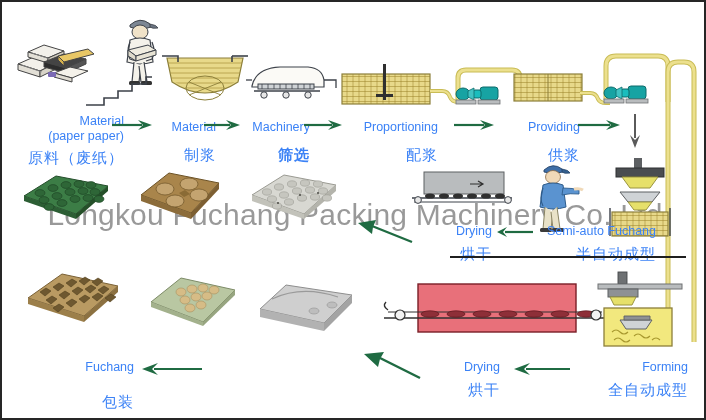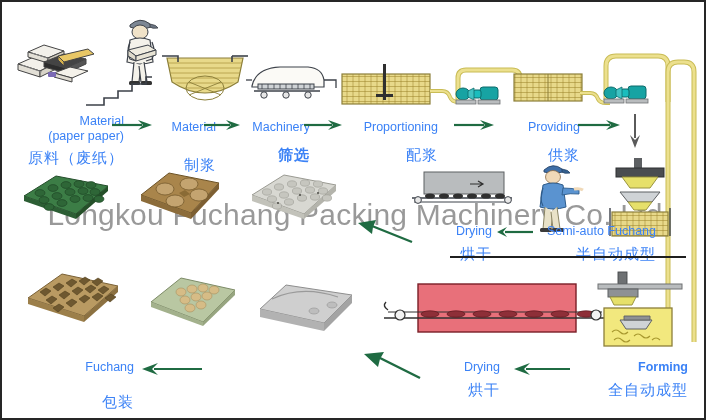--- a/index.html
+++ b/index.html
@@ -205,21 +205,21 @@
   </div>
 
   <div class="lbl" style="left:12px;top:112px;width:110px;">
     <div class="en">Material</div>
     <div class="en">(paper paper)</div>
     <div class="cn" style="margin-top:6px;">原料（废纸）</div>
   </div>
 
   <div class="lbl" style="left:148px;top:118px;width:66px;">
     <div class="en">Material</div>
-    <div class="cn" style="margin-top:22px;">制浆</div>
+    <div class="cn" style="margin-top:12px;">制浆</div>
   </div>
 
   <div class="lbl" style="left:232px;top:118px;width:76px;">
     <div class="en">Machinery</div>
     <div class="cn" style="margin-top:12px;font-weight:bold;">筛选</div>
   </div>
 
   <div class="lbl" style="left:502px;top:118px;width:76px;">
     <div class="en">Providing</div>
     <div class="cn" style="margin-top:12px;">供浆</div>
@@ -512,21 +512,21 @@
 
   <div class="lbl" style="left:56px;top:358px;width:76px;">
     <div class="en">Fuchang</div>
     <div class="cn" style="margin-top:19px;">包装</div>
   </div>
   <div class="lbl" style="left:428px;top:358px;width:70px;">
     <div class="en">Drying</div>
     <div class="cn" style="margin-top:7px;">烘干</div>
   </div>
   <div class="lbl" style="left:582px;top:358px;width:104px;">
-    <div class="en" style="font-weight:bold;">Forming</div>
+    <div class="en" style="font-weight:normal;">Forming</div>
     <div class="cn" style="margin-top:7px;">全自动成型</div>
   </div>
 
   <div class="arrow" style="left:140px;top:360px;">
     <svg width="60" height="14" viewBox="0 0 60 14">
       <path d="M60 7 H12" stroke="#1f6b42" stroke-width="2.2"></path>
       <path d="M16 1 L0 7 L16 13 L10 7 Z" fill="#1f6b42"></path>
     </svg>
   </div>
   <div class="arrow" style="left:362px;top:350px;">

